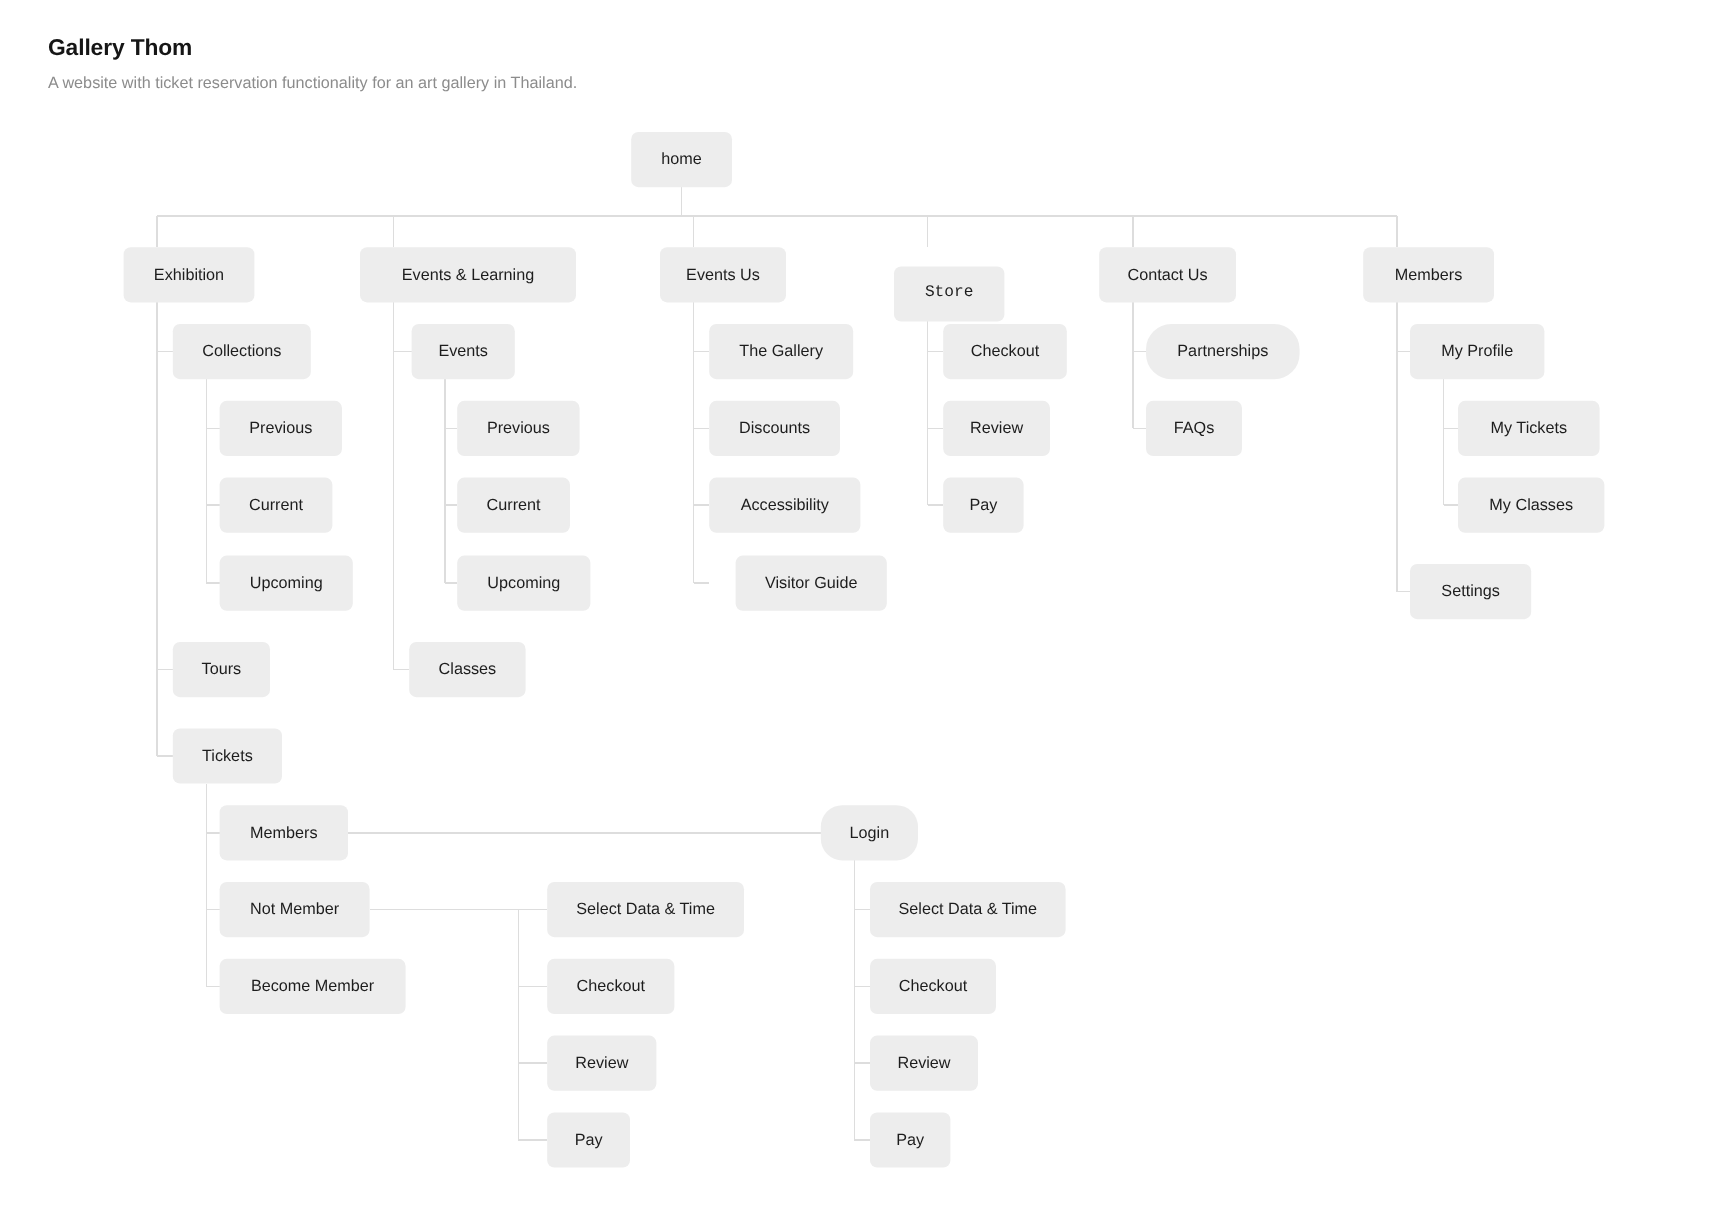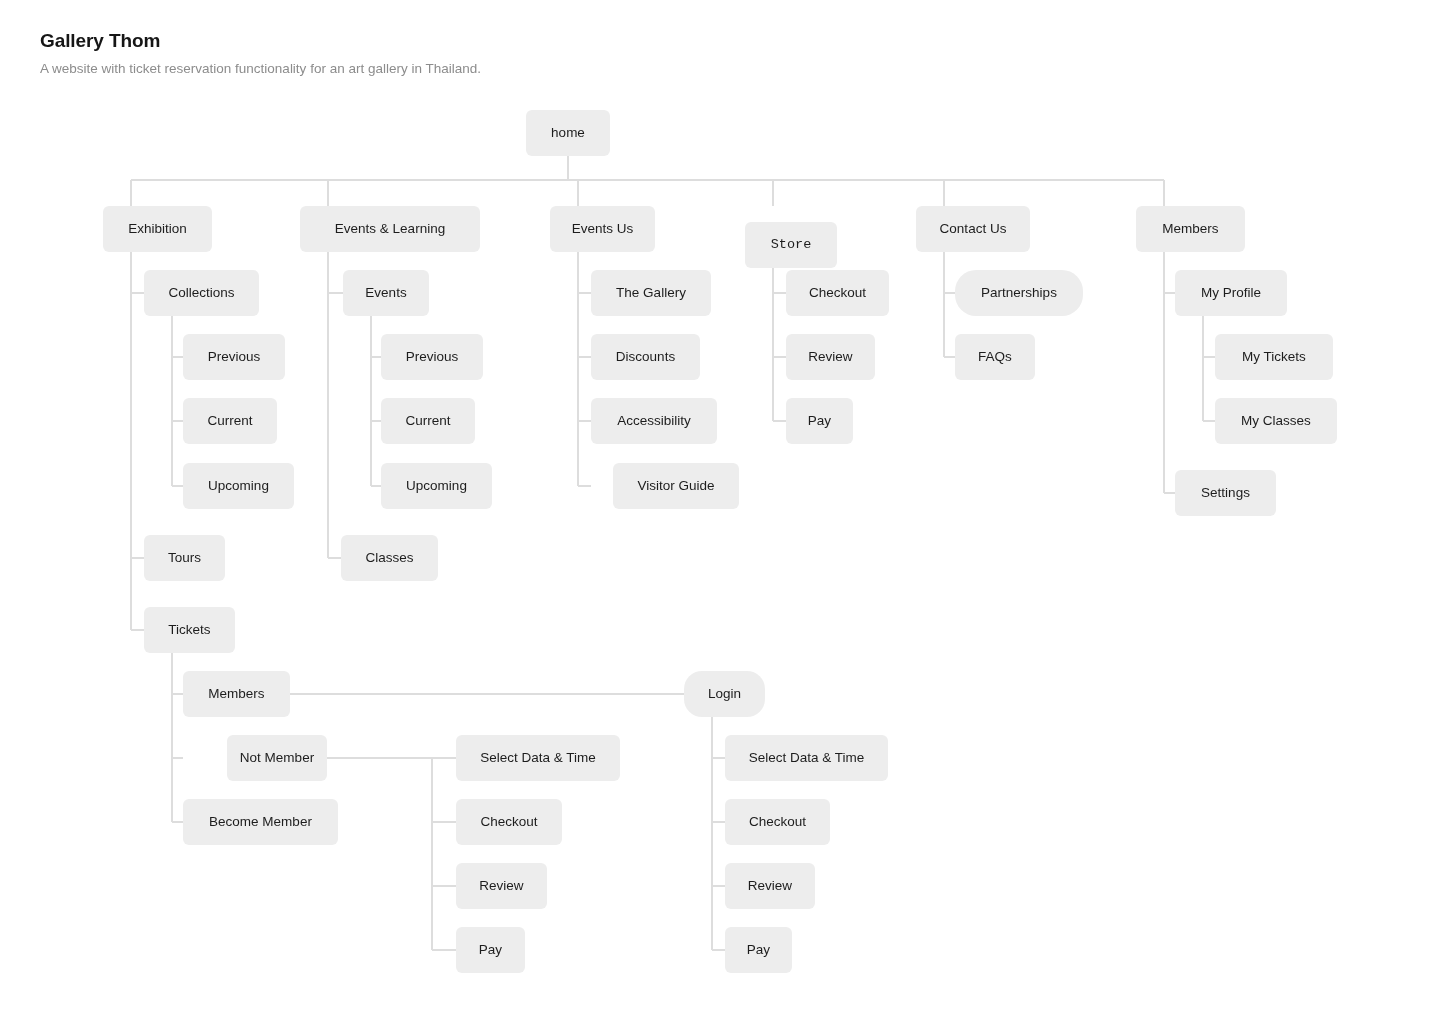--- a/index.html
+++ b/index.html
@@ -214,21 +214,21 @@
       </div>
       <div class="node" style="left: 1215px; top: 398px; width: 122px;">
         <span>My Classes</span>
       </div>
       <div class="node" style="left: 1175px; top: 470px; width: 101px;">
         <span>Settings</span>
       </div>
       <div class="node" style="left: 183px; top: 671px; width: 107px;">
         <span>Members</span>
       </div>
-      <div class="node" style="left: 183px; top: 735px; width: 100px; margin-left: 44px;">
+      <div class="node" style="left: 183px; top: 735px; width: 125px;">
         <span>Not Member</span>
       </div>
       <div class="node" style="left: 183px; top: 799px; width: 155px;">
         <span>Become Member</span>
       </div>
       <div class="node" style="left: 456px; top: 735px; width: 164px;">
         <span>Select Data &amp; Time</span>
       </div>
       <div class="node" style="left: 456px; top: 799px; width: 106px;">
         <span>Checkout</span>

